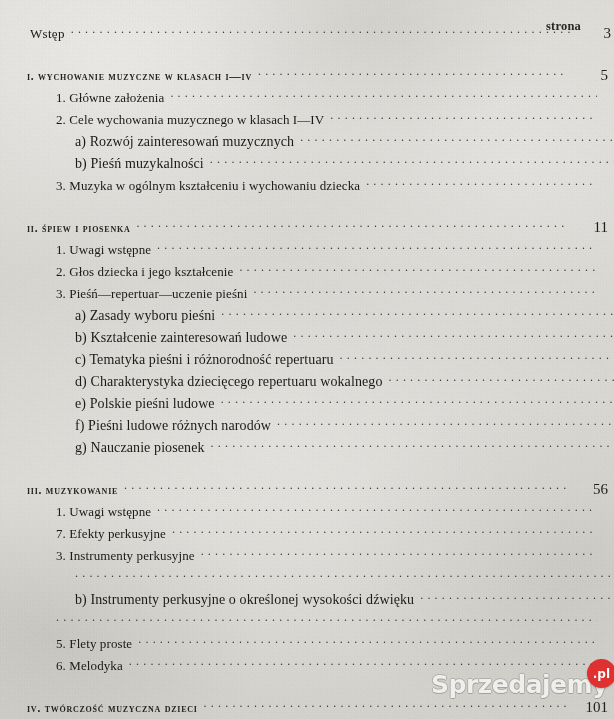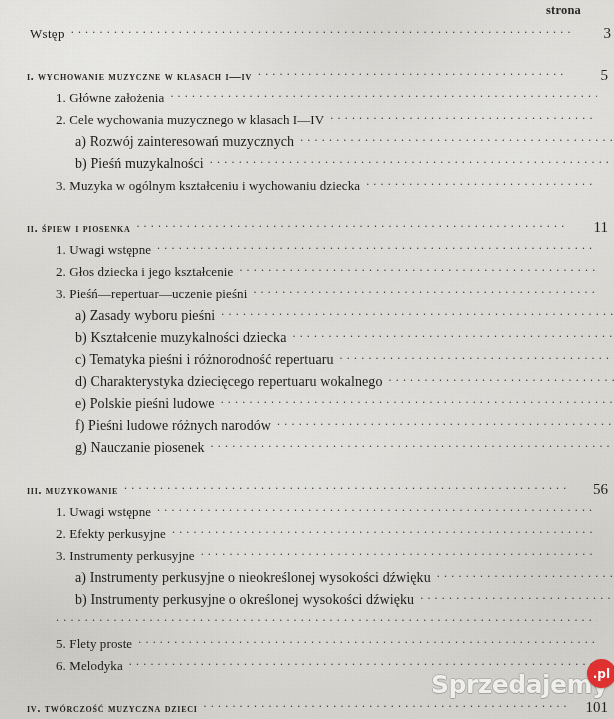--- a/index.html
+++ b/index.html
@@ -46,21 +46,21 @@
   #content {
     position: relative;
     z-index: 2;
     width: 614px;
     height: 719px;
   }
 
   
   .strona-header {
     position: absolute;
-    top: 3px;
+    top: 19px;
     left: 0;
     width: 581px;
     text-align: right;
     font-size: 12.5px;
     font-weight: bold;
     letter-spacing: 0.2px;
     color: #2a2724;
   }
 
   
@@ -235,21 +235,21 @@
       <div class="row lvl-num">
         <span class="lbl">3. Pieśń—repertuar—uczenie pieśni</span>
         <span class="leader"></span>
         <span class="pg">19</span>
       </div>
       <div class="row lvl-letter">
         <span class="lbl">a) Zasady wyboru pieśni</span>
         <span class="leader"></span>
       </div>
       <div class="row lvl-letter">
-        <span class="lbl">b) Kształcenie muzykalności dziecka</span>
+        <span class="lbl">b) Kształcenie zainteresowań ludowe</span>
         <span class="leader"></span>
       </div>
       <div class="row lvl-letter">
         <span class="lbl">c) Tematyka pieśni i różnorodność repertuaru</span>
         <span class="leader"></span>
       </div>
       <div class="row lvl-letter">
         <span class="lbl">d) Charakterystyka dziecięcego repertuaru wokalnego</span>
         <span class="leader"></span>
       </div>
@@ -270,31 +270,30 @@
         <span class="lbl">III. MUZYKOWANIE</span>
         <span class="leader"></span>
         <span class="pg">56</span>
       </div>
       <div class="row lvl-num">
         <span class="lbl">1. Uwagi wstępne</span>
         <span class="leader"></span>
         <span class="pg">56</span>
       </div>
       <div class="row lvl-num">
-        <span class="lbl">2. Efekty perkusyjne</span>
+        <span class="lbl">7. Efekty perkusyjne</span>
         <span class="leader"></span>
         <span class="pg">57</span>
       </div>
       <div class="row lvl-num">
         <span class="lbl">3. Instrumenty perkusyjne</span>
         <span class="leader"></span>
         <span class="pg">60</span>
       </div>
       <div class="row lvl-letter">
-        <span class="lbl">a) Instrumenty perkusyjne o nieokreślonej wysokości dźwięku</span>
         <span class="leader"></span>
       </div>
       <div class="row lvl-letter">
         <span class="lbl">b) Instrumenty perkusyjne o określonej wysokości dźwięku</span>
         <span class="leader"></span>
       </div>
       <div class="row lvl-num">
         <span class="leader"></span>
         <span class="pg">79</span>
       </div>

